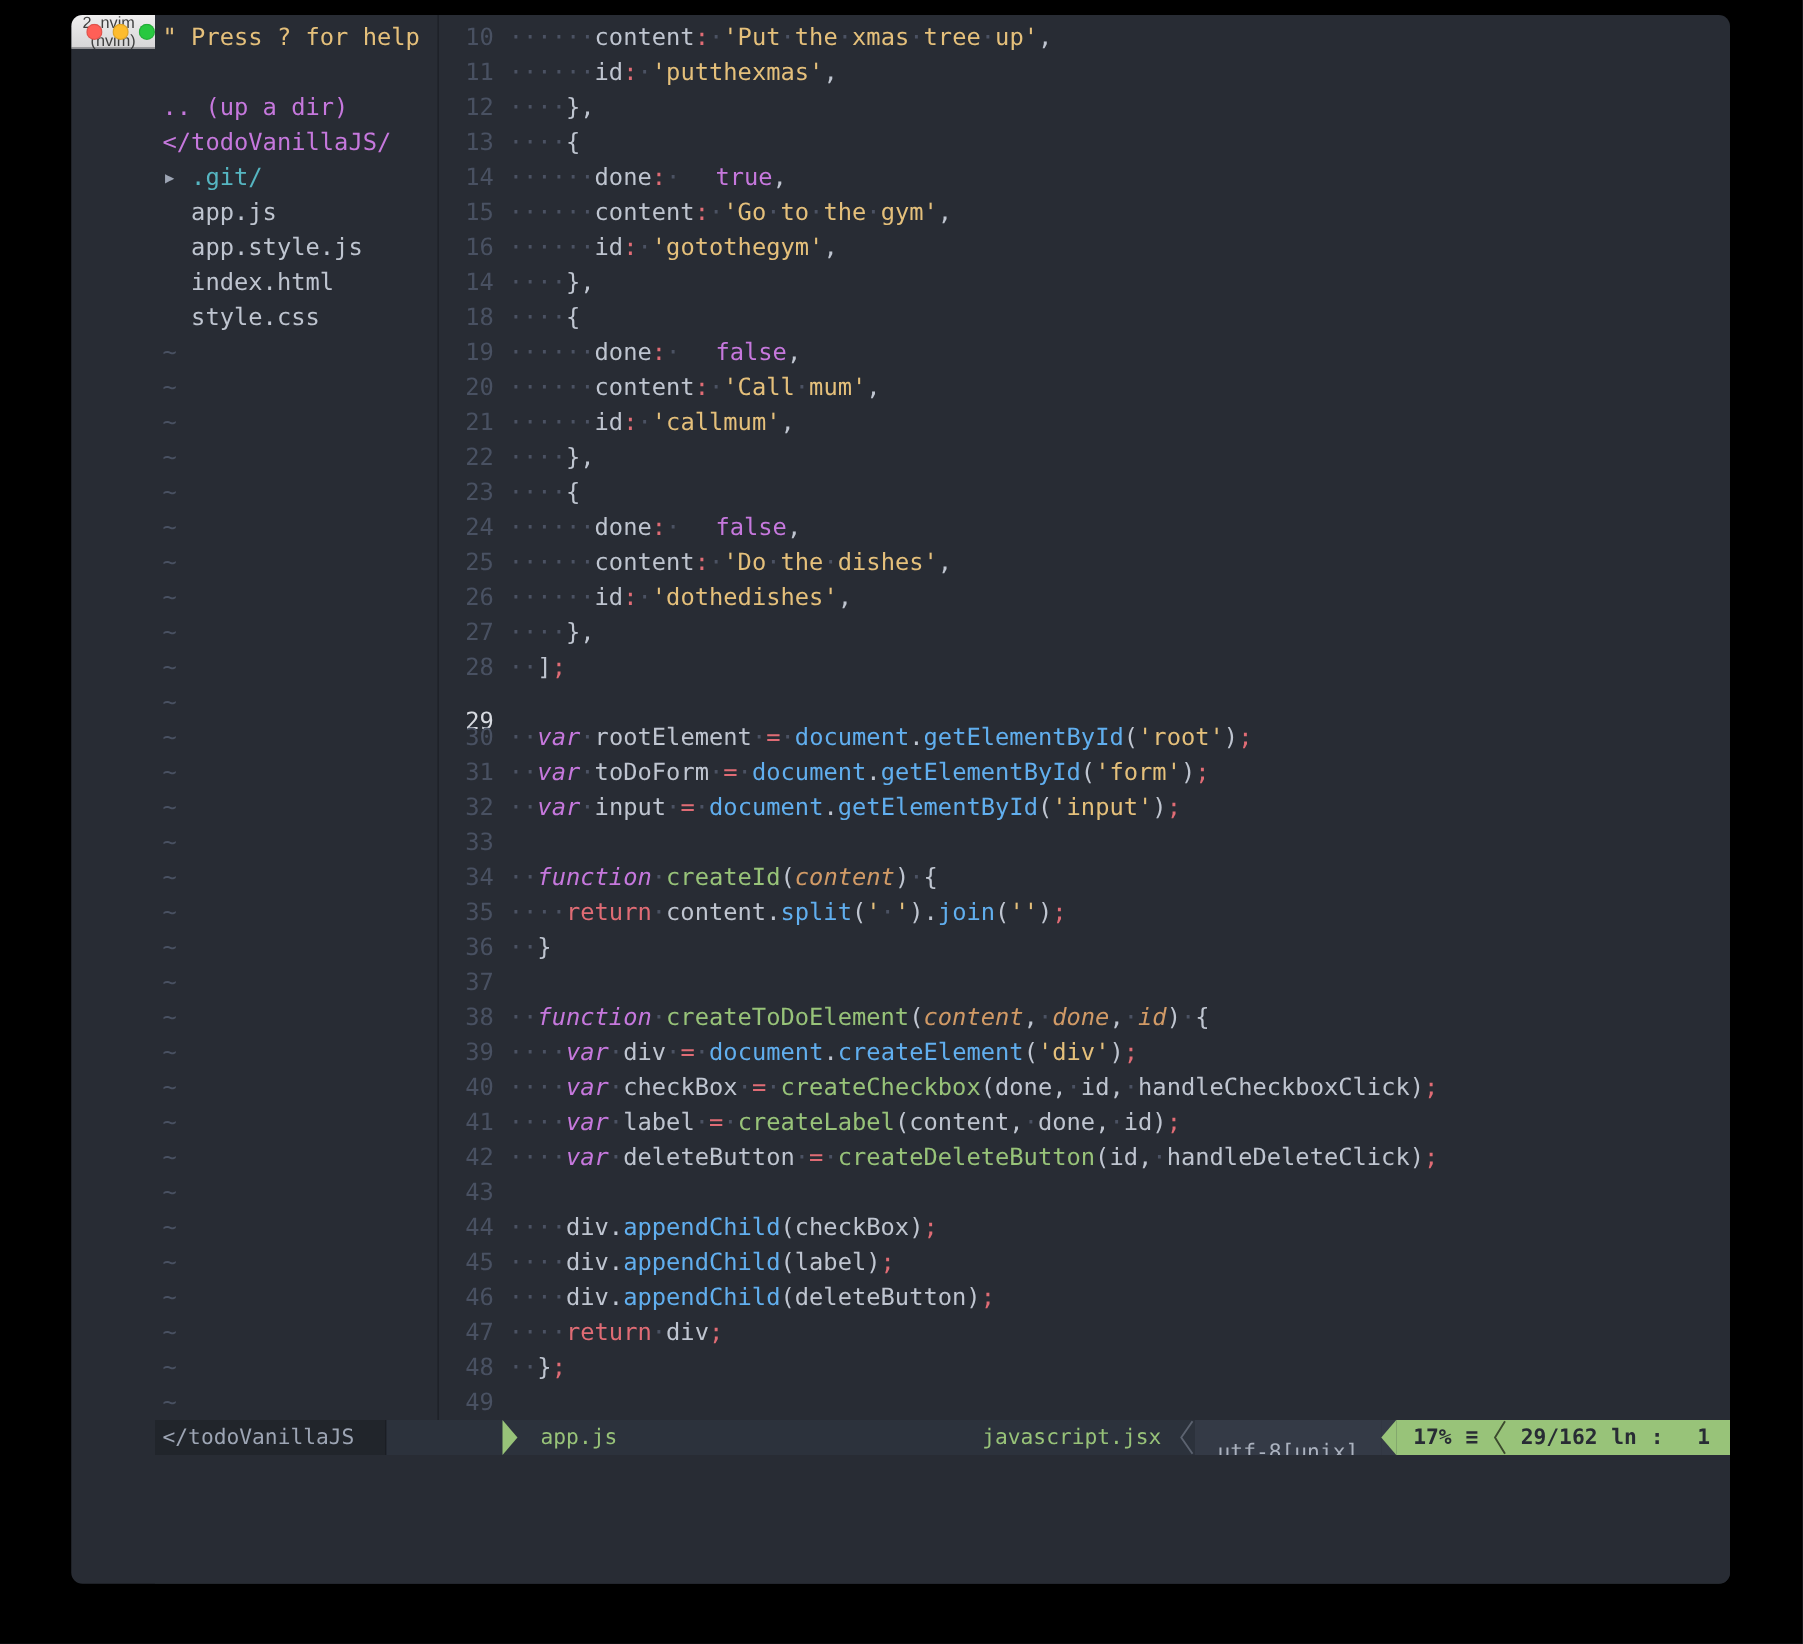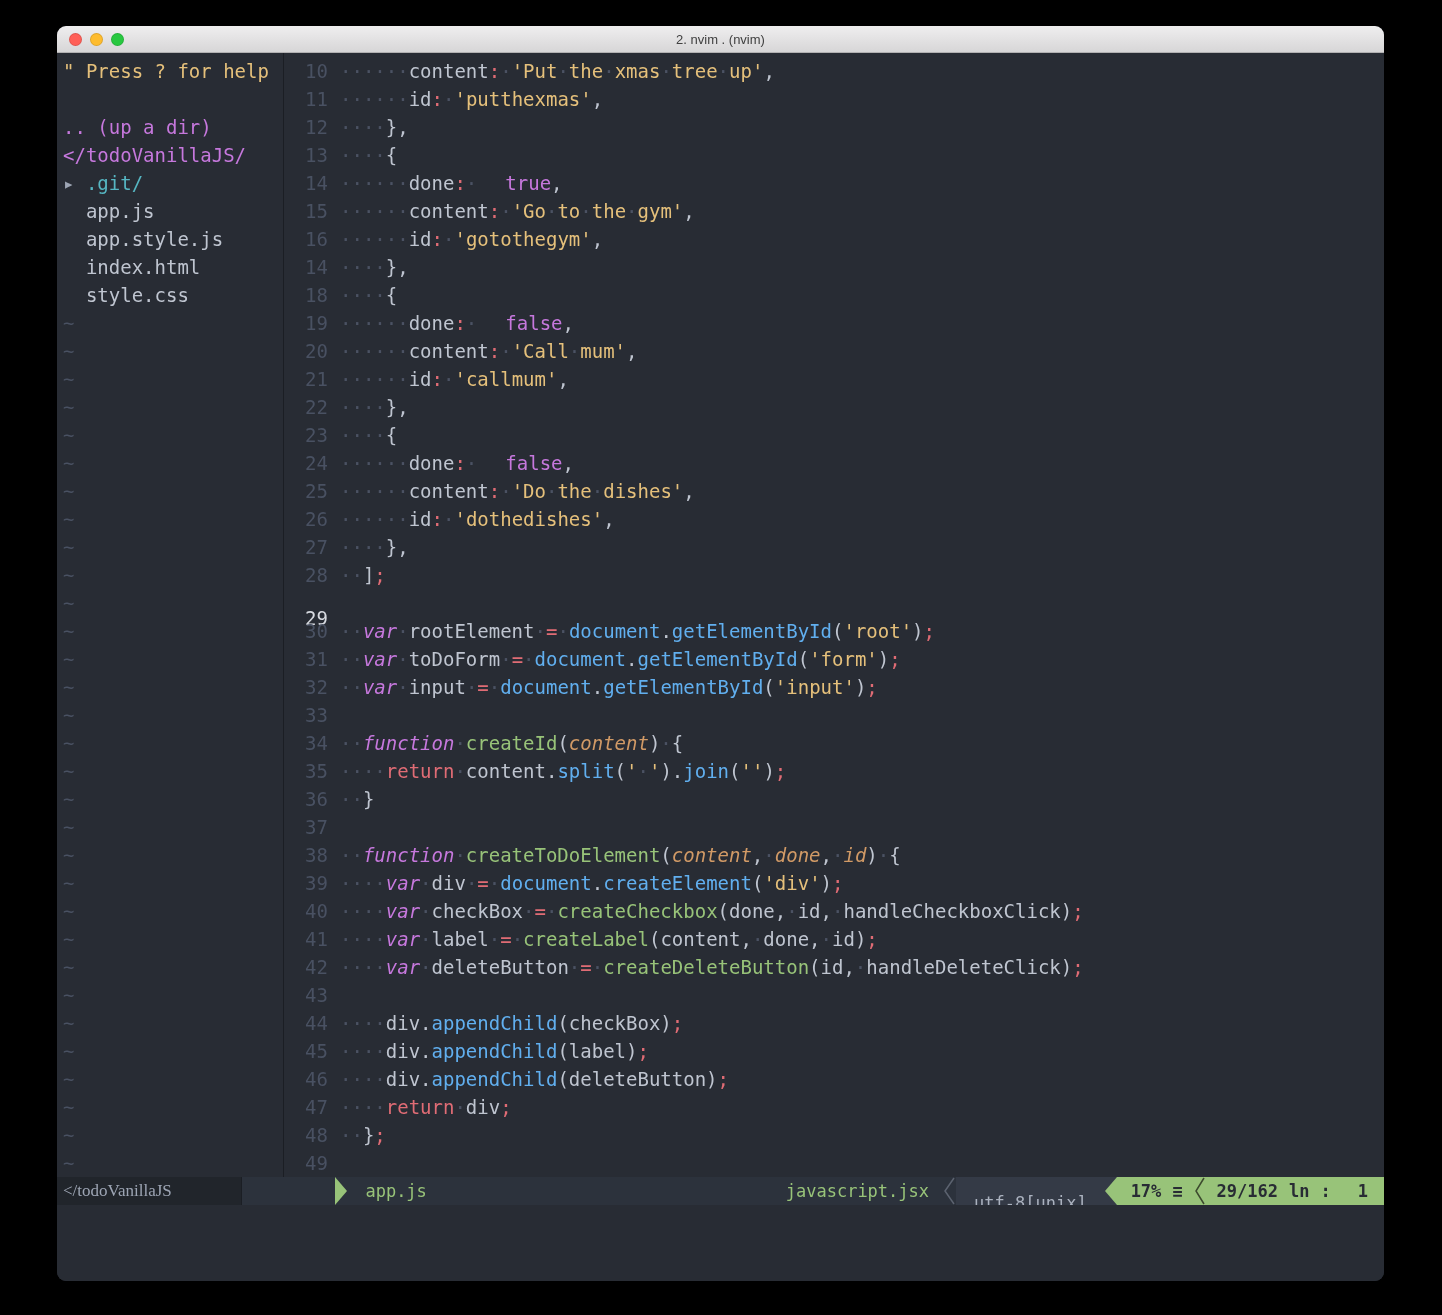--- a/index.html
+++ b/index.html
@@ -1,24 +1,24 @@
 <!DOCTYPE html>
 <html><head>
 <meta charset="utf-8">
 <style>
   html,body{margin:0;padding:0;}
   body{
     width:1442px;height:1315px;background:#000;position:relative;
     font-family:"DejaVu Sans Mono",monospace;
   }
   .window{
-    position:absolute;left:57px;top:26px;width:1327px;height:1255px;
+    position:absolute;left:57px;top:12px;width:1327px;height:1255px;
     background:#282c34;border-radius:9px;overflow:hidden;
     box-shadow:0 22px 60px rgba(0,0,0,.65);
-    display:flex;flex-direction:column;
+    display:flex;
   }
   
   .titlebar{
     height:26px;flex:0 0 auto;position:relative;
     background:linear-gradient(#efeeef,#d7d6d7);
     border-bottom:1px solid #b2b1b2;
     display:flex;align-items:center;
   }
   .lights{display:flex;gap:8px;padding-left:12px;z-index:2;}
   .light{width:13px;height:13px;border-radius:50%;border:1px solid rgba(0,0,0,.12);box-sizing:border-box;}
@@ -65,21 +65,21 @@
   .tk-file{color:#bfc5d0;}
   .tk-tilde{color:#495162;}
   
   .statusline{
     height:28px;flex:0 0 auto;display:flex;align-items:stretch;
     background:#2c323c;font-size:17px;line-height:28px;
   }
   .st-left{
     width:185px;flex:0 0 auto;box-sizing:border-box;background:#21252b;
     color:#9da5b4;padding-left:6px;border-right:1px solid #1b1e24;
-    white-space:pre;overflow:hidden;font-family:Liberation Serif, serif;
+    white-space:pre;overflow:hidden;
   }
   .st-mode{background:#fde047;color:#282c34;font-weight:normal;padding:0 16px;margin-top:42px;}
   .sep-solid-right{
     width:0;height:0;flex:0 0 auto;
     border-top:14px solid transparent;border-bottom:14px solid transparent;
     border-left:12px solid #98c379;
   }
   .st-file{color:#98c379;padding:0 18px;}
   .st-mid{flex:1;}
   .st-ft{color:#98c379;padding:0 14px;}

